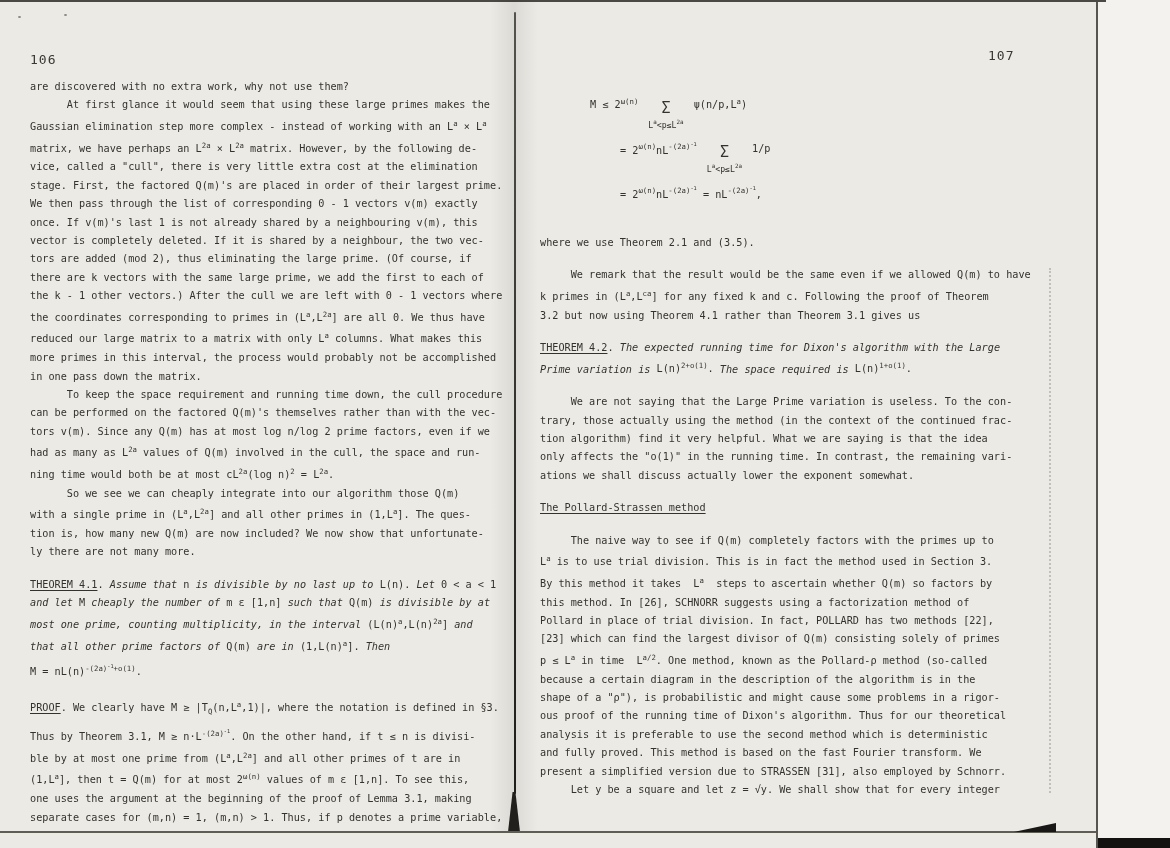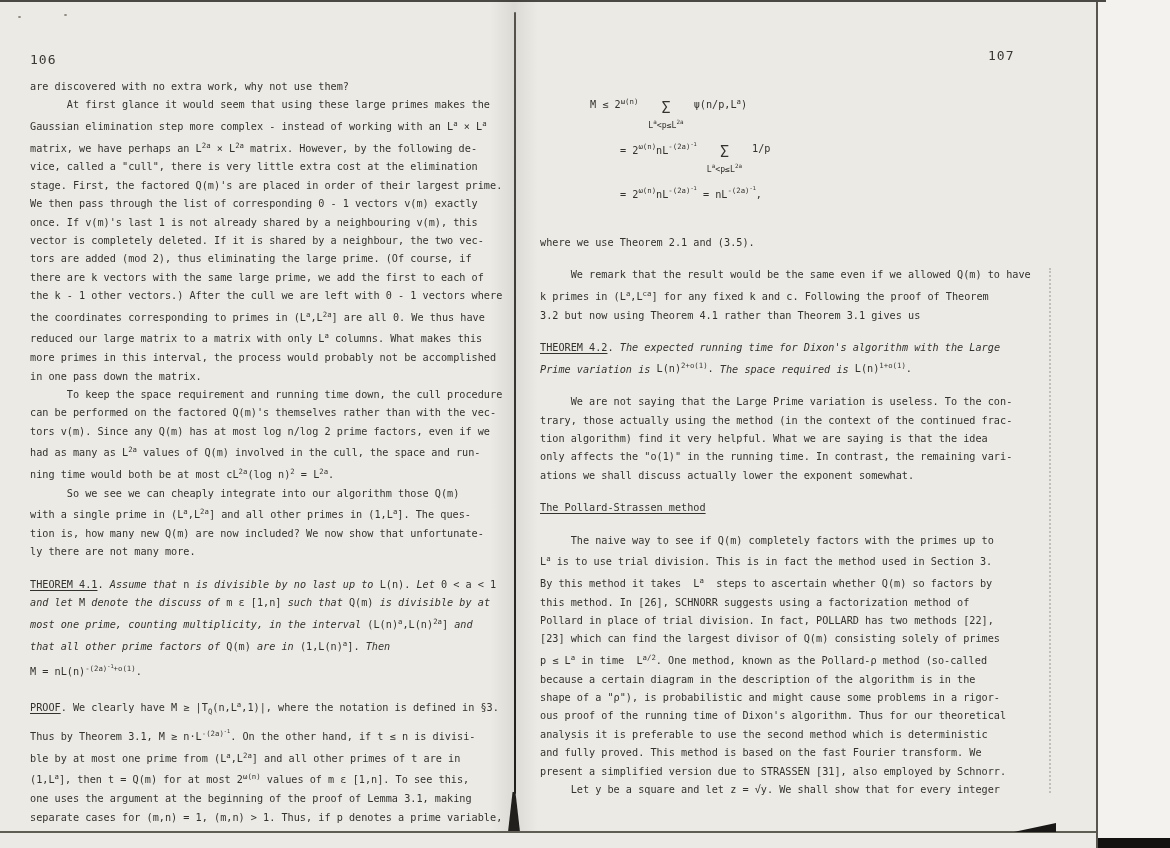--- a/index.html
+++ b/index.html
@@ -85,21 +85,21 @@
       <div class="line">tors v(m). Since any Q(m) has at most log n/log 2 prime factors, even if we</div>
       <div class="line">had as many as L<sup>2a</sup> values of Q(m) involved in the cull, the space and run-</div>
       <div class="line">ning time would both be at most cL<sup>2a</sup>(log n)<sup>2</sup> = L<sup>2a</sup>.</div>
       <div class="line">      So we see we can cheaply integrate into our algorithm those Q(m)</div>
       <div class="line">with a single prime in (L<sup>a</sup>,L<sup>2a</sup>] and all other primes in (1,L<sup>a</sup>]. The ques-</div>
       <div class="line">tion is, how many new Q(m) are now included? We now show that unfortunate-</div>
       <div class="line">ly there are not many more.</div>
     </div>
     <div class="block">
       <div class="line"><span class="u">THEOREM 4.1</span>. <span class="it">Assume that</span> n <span class="it">is divisible by no last up to</span> L(n). <span class="it">Let</span> 0 &lt; a &lt; 1</div>
-      <div class="line"><span class="it">and let</span> M <span class="it">denote the discuss of</span> m ε [1,n] <span class="it">such that</span> Q(m) <span class="it">is divisible by at</span></div>
+      <div class="line"><span class="it">and let</span> M <span class="it">cheaply the number of</span> m ε [1,n] <span class="it">such that</span> Q(m) <span class="it">is divisible by at</span></div>
       <div class="line"><span class="it">most one prime, counting multiplicity, in the interval</span> (L(n)<sup>a</sup>,L(n)<sup>2a</sup>] <span class="it">and</span></div>
       <div class="line"><span class="it">that all other prime factors of</span> Q(m) <span class="it">are in</span> (1,L(n)<sup>a</sup>]. <span class="it">Then</span></div>
       <div class="line">M = nL(n)<sup>-(2a)<sup>-1</sup>+o(1)</sup>.</div>
     </div>
     <div class="block">
       <div class="line"><span class="u">PROOF</span>. We clearly have M ≥ |T<sub>Q</sub>(n,L<sup>a</sup>,1)|, where the notation is defined in §3.</div>
       <div class="line">Thus by Theorem 3.1, M ≥ n·L<sup>-(2a)<sup>-1</sup></sup>. On the other hand, if t ≤ n is divisi-</div>
       <div class="line">ble by at most one prime from (L<sup>a</sup>,L<sup>2a</sup>] and all other primes of t are in</div>
       <div class="line">(1,L<sup>a</sup>], then t = Q(m) for at most 2<sup>ω(n)</sup> values of m ε [1,n]. To see this,</div>
       <div class="line">one uses the argument at the beginning of the proof of Lemma 3.1, making</div>

